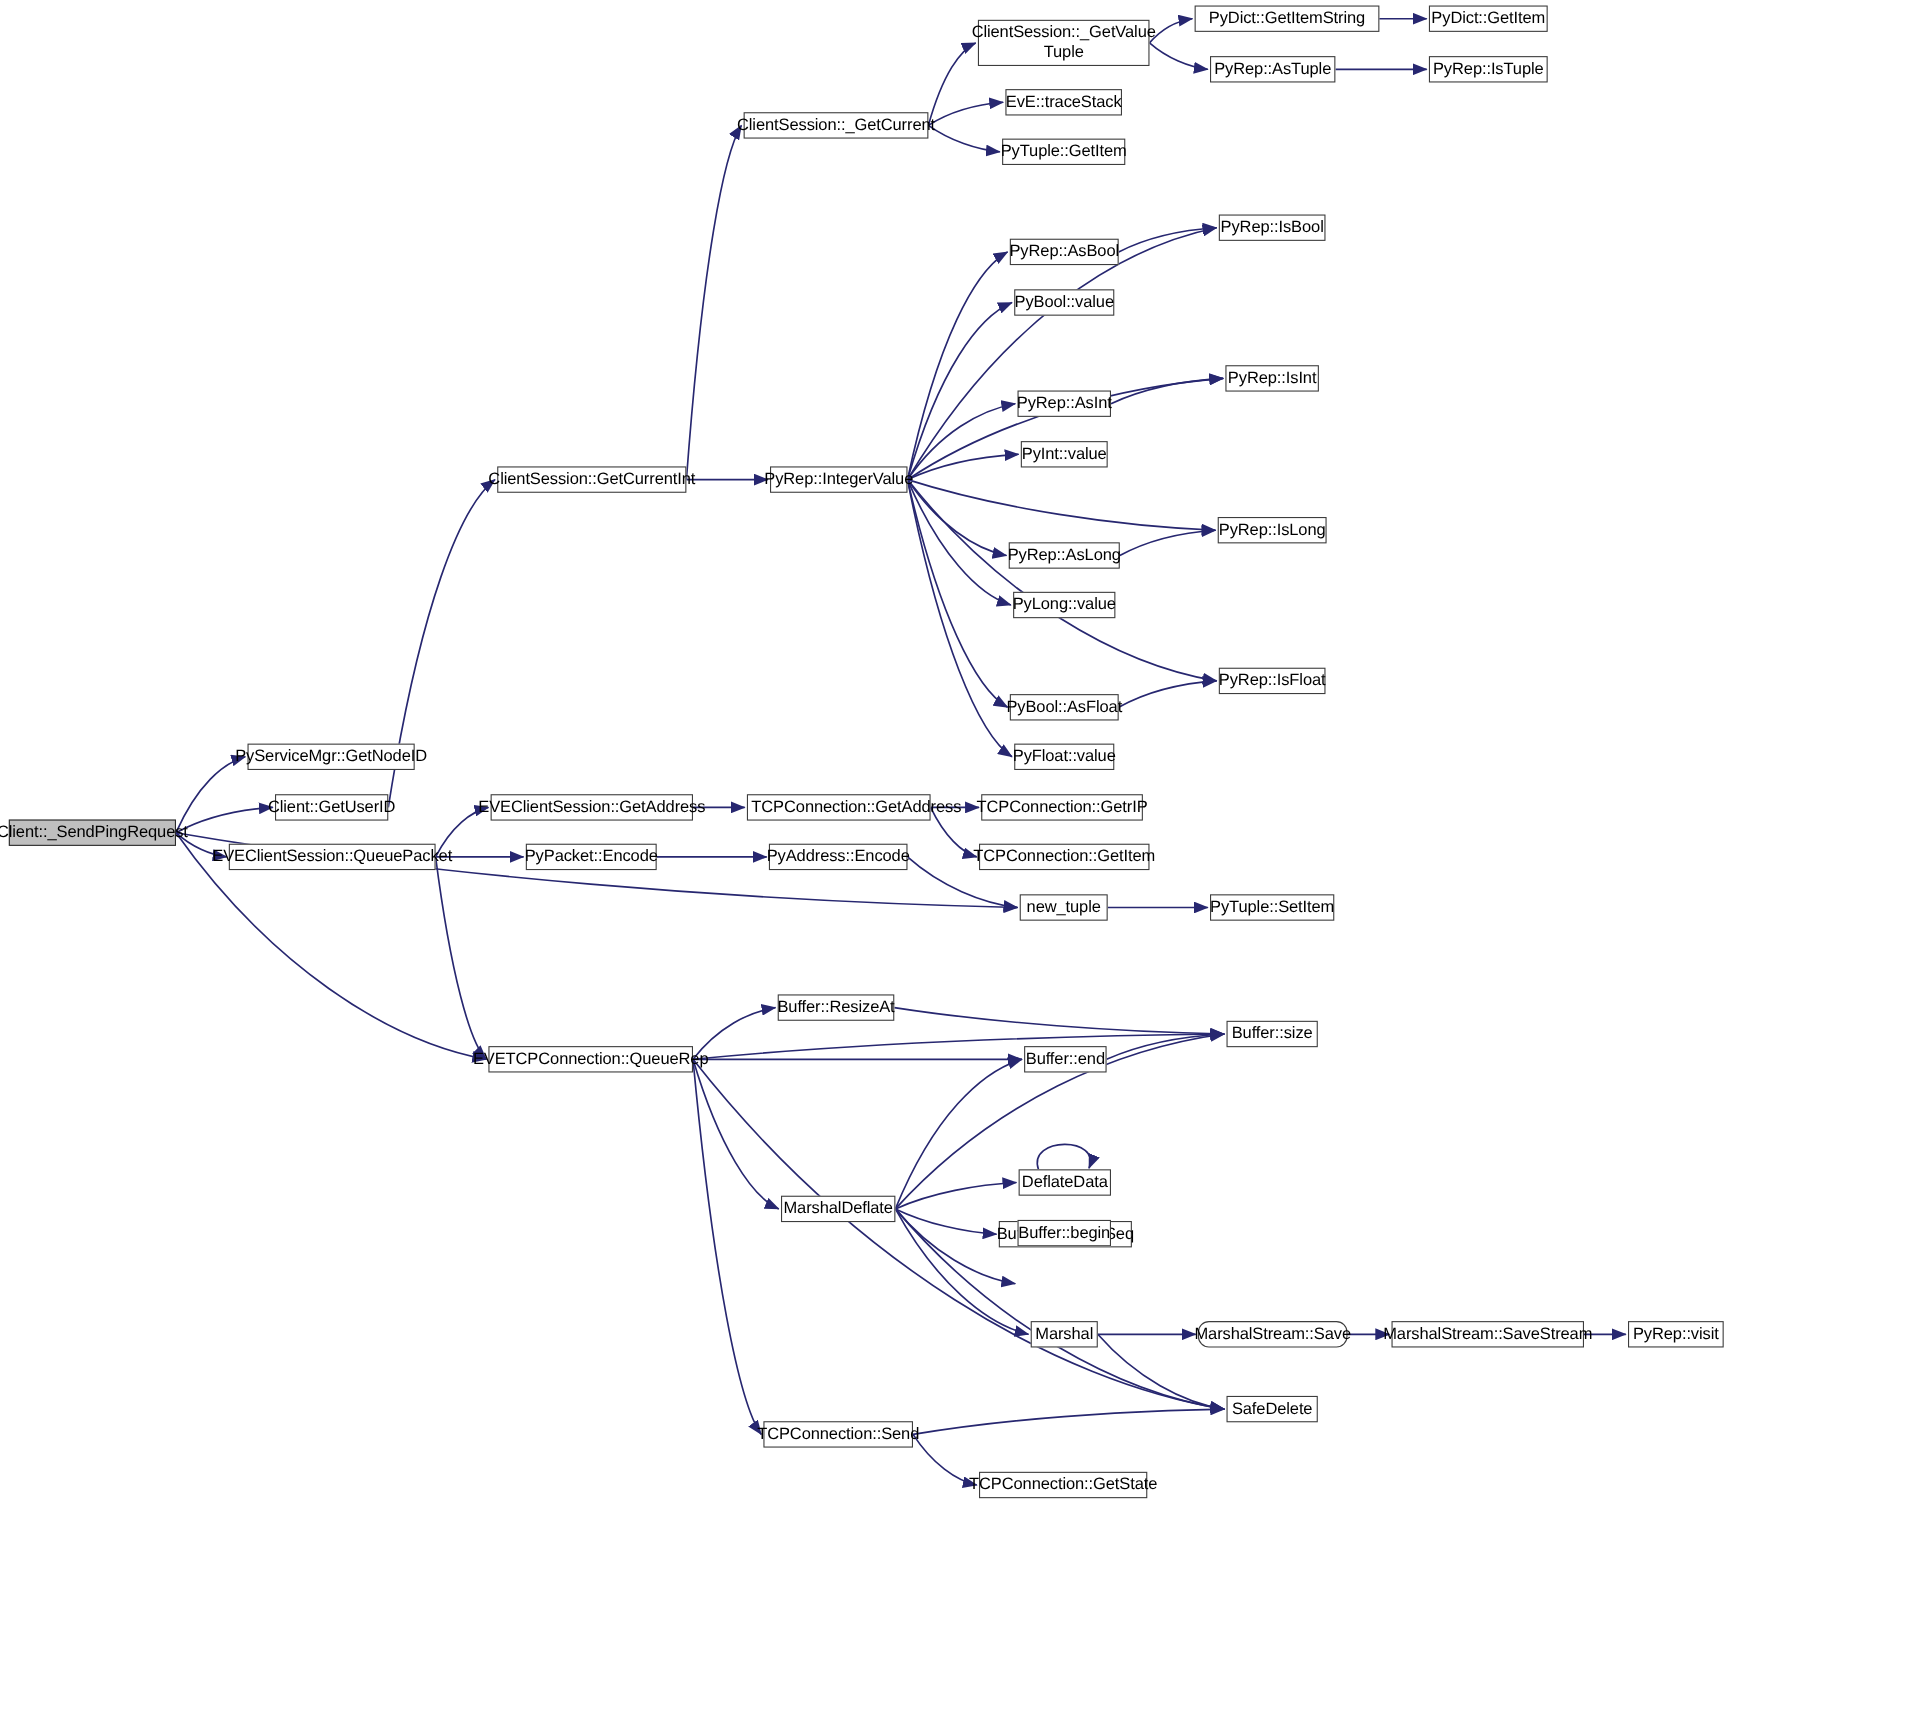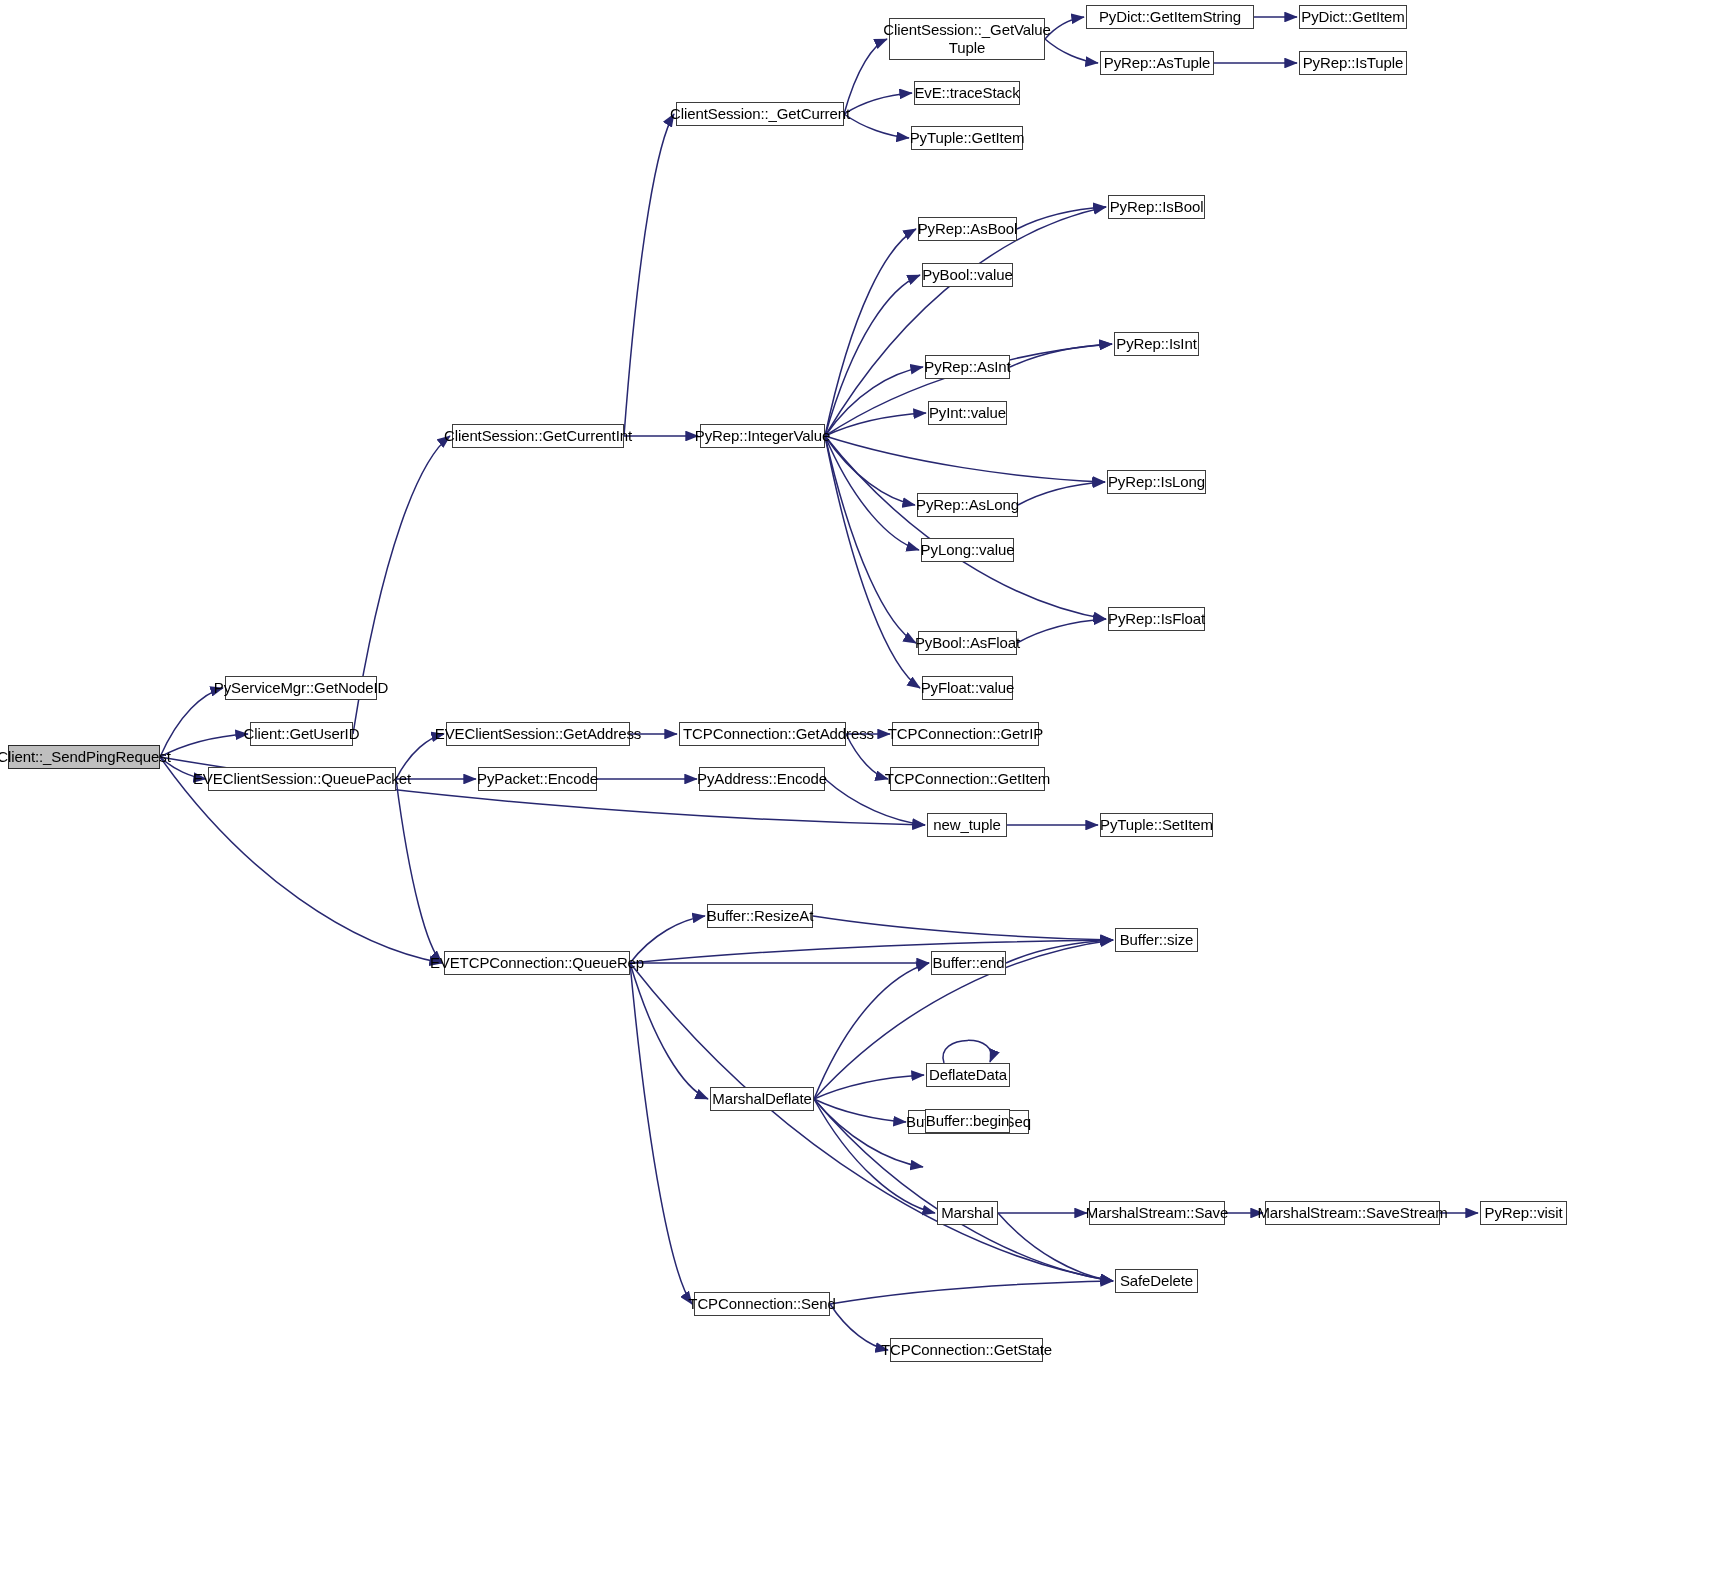--- a/index.html
+++ b/index.html
@@ -160,19 +160,19 @@
     <div class="node" style="left: 1108px; top: 607px; width: 97px; height: 24px;">PyRep::IsFloat</div>
     <div class="node" style="left: 444px; top: 951px; width: 186px; height: 24px;">EVETCPConnection::QueueRep</div>
     <div class="node" style="left: 707px; top: 904px; width: 106px; height: 24px;">Buffer::ResizeAt</div>
     <div class="node" style="left: 931px; top: 951px; width: 75px; height: 24px;">Buffer::end</div>
     <div class="node" style="left: 1115px; top: 928px; width: 83px; height: 24px;">Buffer::size</div>
     <div class="node" style="left: 710px; top: 1087px; width: 104px; height: 24px;">MarshalDeflate</div>
     <div class="node" style="left: 926px; top: 1063px; width: 84px; height: 24px;">DeflateData</div>
     <div class="node" style="left: 908px; top: 1110px; width: 121px; height: 24px;">Buffer::AppendSeq</div>
     <div class="node" style="left: 925px; top: 1109px; width: 85px; height: 24px;">Buffer::begin</div>
     <div class="node" style="left: 937px; top: 1201px; width: 61px; height: 24px;">Marshal</div>
-    <div class="node" style="left: 1089px; top: 1201px; width: 136px; height: 24px;">MarshalStream::Save</div>
+    <div class="node" style="left: 1089px; top: 1201px; width: 136px; height: 24px; border-radius: 10px;">MarshalStream::Save</div>
     <div class="node" style="left: 1265px; top: 1201px; width: 175px; height: 24px;">MarshalStream::SaveStream</div>
     <div class="node" style="left: 1480px; top: 1201px; width: 87px; height: 24px;">PyRep::visit</div>
     <div class="node" style="left: 1115px; top: 1269px; width: 83px; height: 24px;">SafeDelete</div>
     <div class="node" style="left: 694px; top: 1292px; width: 136px; height: 24px;">TCPConnection::Send</div>
     <div class="node" style="left: 890px; top: 1338px; width: 153px; height: 24px;">TCPConnection::GetState</div>
   </div>
 
 </body></html>

